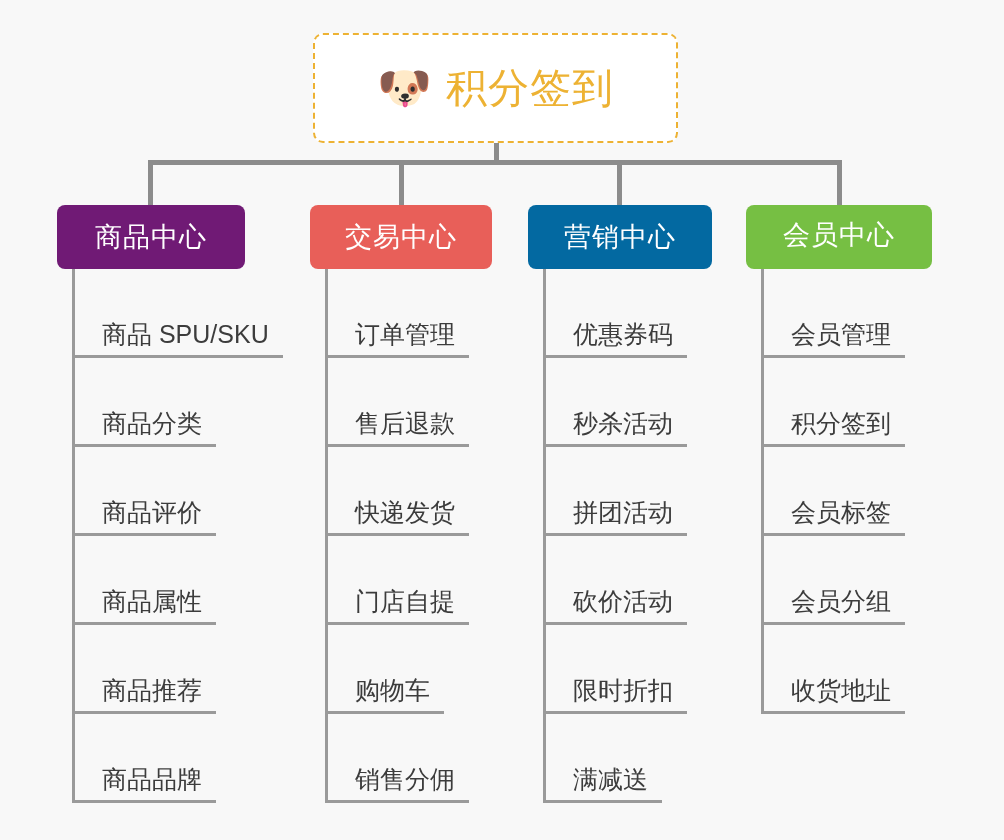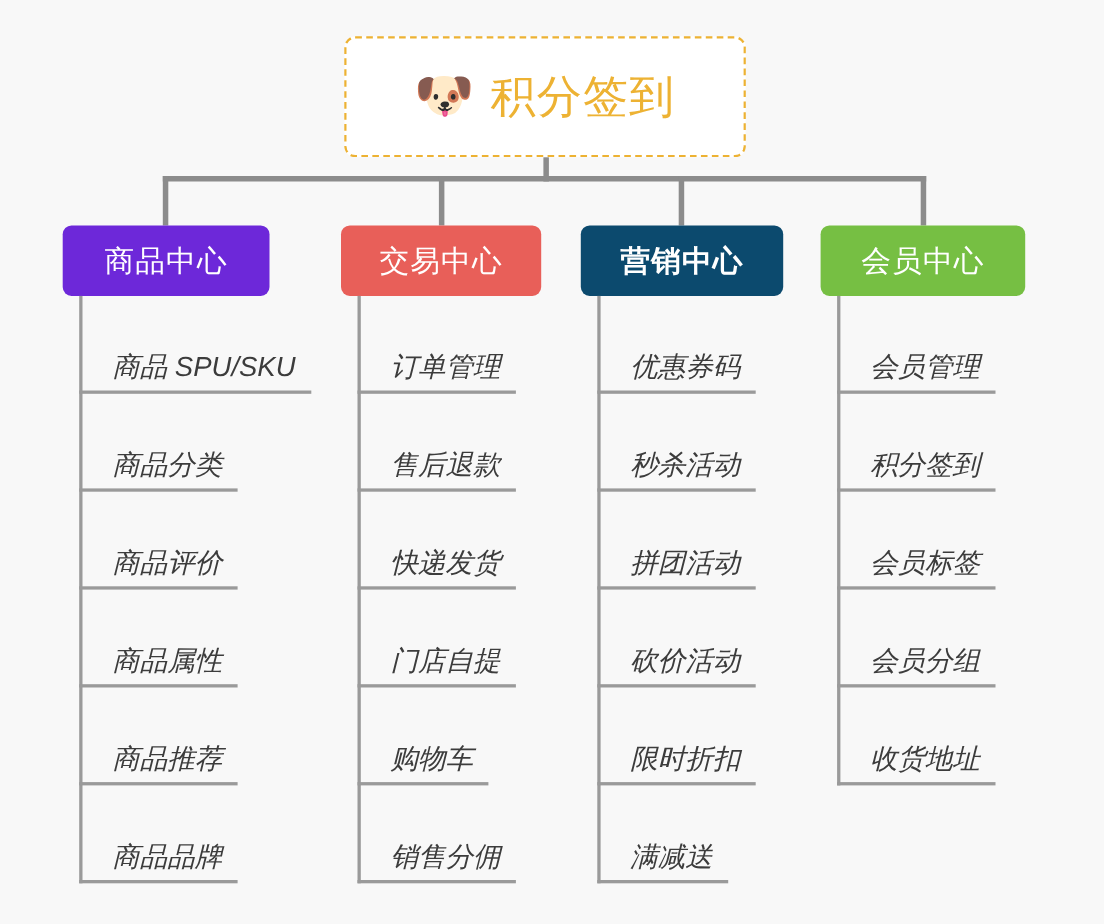--- a/index.html
+++ b/index.html
@@ -116,21 +116,20 @@
     height: 100%;
     background: #9a9a9a;
   }
 
   .leaf-item {
     position: relative;
     height: 89px;
     padding-left: 15px;
     display: flex;
     align-items: flex-end;
-    font-style: italic;
   }
   .leaf-inner {
     position: relative;
     display: inline-block;
     padding: 0 14px 7px 30px;
     border-bottom: 3px solid #9a9a9a;
     white-space: nowrap;
   }
   .leaf-label {
     font-size: 25px;
@@ -150,21 +149,21 @@
   </div>
 
   <div class="trunk-vert"></div>
   <div class="trunk-horiz"></div>
   <div class="drop d1"></div>
   <div class="drop d2"></div>
   <div class="drop d3"></div>
   <div class="drop d4"></div>
 
   <div class="column c1">
-    <div class="cat-header" style="background: #6d28d9;">
+    <div class="cat-header" style="background: #701a75;">
       <span>商品中心</span>
     </div>
     <div class="leaf-list">
       <div class="leaf-item">
           <span class="leaf-inner"><span class="leaf-label">商品 SPU/SKU</span></span>
         </div>
       <div class="leaf-item">
           <span class="leaf-inner"><span class="leaf-label">商品分类</span></span>
         </div>
       <div class="leaf-item">
@@ -202,21 +201,21 @@
       <div class="leaf-item">
           <span class="leaf-inner"><span class="leaf-label">购物车</span></span>
         </div>
       <div class="leaf-item">
           <span class="leaf-inner"><span class="leaf-label">销售分佣</span></span>
         </div>
     </div>
   </div>
 
   <div class="column c3">
-    <div class="cat-header" style="background: #0c4a6e; font-weight: bold;">
+    <div class="cat-header" style="background: #0369a1;">
       <span>营销中心</span>
     </div>
     <div class="leaf-list">
       <div class="leaf-item">
           <span class="leaf-inner"><span class="leaf-label">优惠券码</span></span>
         </div>
       <div class="leaf-item">
           <span class="leaf-inner"><span class="leaf-label">秒杀活动</span></span>
         </div>
       <div class="leaf-item">
@@ -228,21 +227,21 @@
       <div class="leaf-item">
           <span class="leaf-inner"><span class="leaf-label">限时折扣</span></span>
         </div>
       <div class="leaf-item">
           <span class="leaf-inner"><span class="leaf-label">满减送</span></span>
         </div>
     </div>
   </div>
 
   <div class="column c4">
-    <div class="cat-header" style="background: rgb(118, 191, 67);">
+    <div class="cat-header" style="background: rgb(118, 191, 67); font-family: Liberation Mono, monospace;">
       <span>会员中心</span>
     </div>
     <div class="leaf-list">
       <div class="leaf-item">
           <span class="leaf-inner"><span class="leaf-label">会员管理</span></span>
         </div>
       <div class="leaf-item">
           <span class="leaf-inner"><span class="leaf-label">积分签到</span></span>
         </div>
       <div class="leaf-item">

